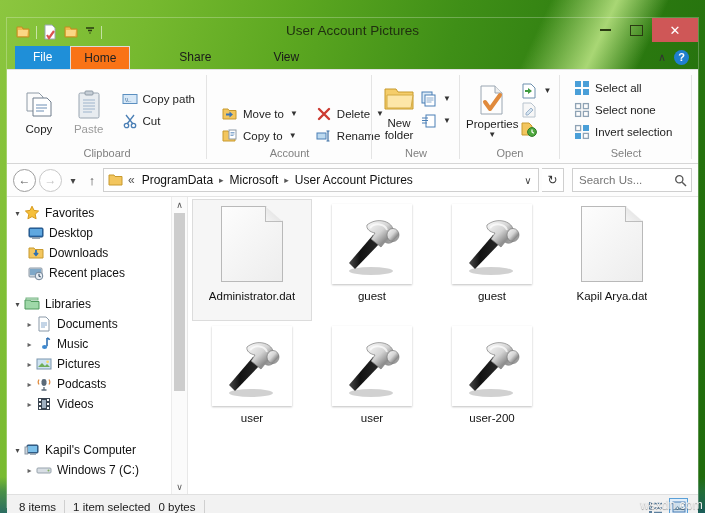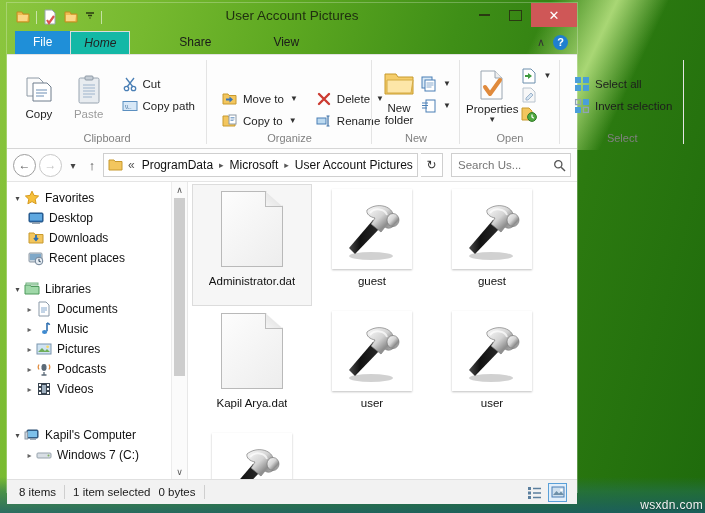--- a/index.html
+++ b/index.html
@@ -19,21 +19,21 @@
     background:linear-gradient(180deg, rgba(40,120,30,0) 0%, rgba(35,110,90,.55) 40%, rgba(25,90,110,.8) 100%);
   }
   .glow{
     position:absolute;top:0;left:440px;width:300px;height:150px;
     background:linear-gradient(115deg, rgba(255,255,255,0) 30%, rgba(210,245,150,.75) 48%, rgba(255,255,255,0) 62%);
     pointer-events:none;
   }
 
   
   .window{
-    position:absolute;left:6px;top:2px;width:572px;height:491px;
+    position:absolute;left:6px;top:17px;width:693px;height:491px;
     border:1px solid rgba(255,255,255,.25);
     box-sizing:border-box;
   }
   .titlebar{
     position:relative;height:28px;
     background:transparent;
   }
   .qat{position:absolute;left:8px;top:4px;display:flex;align-items:center;gap:5px;height:20px;}
   .qat .sep{width:1px;height:13px;background:rgba(255,255,255,.55);}
   .qat .ico{width:16px;height:16px;position:relative;cursor:pointer;}
@@ -52,21 +52,21 @@
   
   .tabbar{
     position:relative;height:23px;background:transparent;
     display:flex;align-items:flex-end;padding-left:8px;
   }
   .tab{
     height:23px;line-height:23px;padding:0 13px;font-size:12px;color:#222;cursor:pointer;
     box-sizing:border-box;
   }
   .tab.file{background:#1f8fd8;color:#fff;padding:0 18px;}
-  .tab.active{background:#14b8a6;border:1px solid #dcdcdc;border-bottom:none;font-style:italic;}
+  .tab.active{background:#f97316;border:1px solid #dcdcdc;border-bottom:none;}
   .tab.idle{color:#1a1a1a;margin-left:36px;}
   .tab-right{margin-left:auto;display:flex;align-items:center;gap:8px;padding-right:9px;height:23px;}
   .chev-up{font-size:11px;color:#333;cursor:pointer;}
   .help{
     width:15px;height:15px;border-radius:50%;background:#1f7fd0;color:#fff;
     font-size:11px;line-height:15px;text-align:center;font-weight:bold;cursor:pointer;
   }
 
   
   .ribbon{
@@ -289,35 +289,35 @@
                   <path d="M10 11h12M10 14h12M10 17h12M10 20h12M10 23h9"></path>
                 </g>
             </svg>
           </span>
           <span class="lbl">Paste</span>
         </div>
         <div class="col">
           <div class="mi">
             <span class="i i16">
               <svg width="16" height="16" viewBox="0 0 16 16">
+                  <rect x="1" y="3.5" width="14" height="9" fill="#d7e8f7" stroke="#5b8fc0"></rect>
+                  <text x="3" y="10.5" font-size="6" fill="#2a5d8f" font-family="Liberation Sans">\\..</text>
+                </svg>
+            </span>
+            <span>Copy path</span>
+          </div>
+          <div class="mi">
+            <span class="i i16">
+              <svg width="16" height="16" viewBox="0 0 16 16">
                   <path d="M4 2l7 9M12 2L5 11" stroke="#4a7fb5" stroke-width="1.3" fill="none"></path>
                   <circle cx="4.5" cy="12.5" r="2.2" fill="none" stroke="#4a7fb5" stroke-width="1.3"></circle>
                   <circle cx="11.5" cy="12.5" r="2.2" fill="none" stroke="#4a7fb5" stroke-width="1.3"></circle>
                 </svg>
             </span>
             <span>Cut</span>
-          </div>
-          <div class="mi">
-            <span class="i i16">
-              <svg width="16" height="16" viewBox="0 0 16 16">
-                  <rect x="1" y="3.5" width="14" height="9" fill="#d7e8f7" stroke="#5b8fc0"></rect>
-                  <text x="3" y="10.5" font-size="6" fill="#2a5d8f" font-family="Liberation Sans">\\..</text>
-                </svg>
-            </span>
-            <span>Copy path</span>
           </div>
         </div>
       </div>
       <div class="glabel">Clipboard</div>
     </div>
 
     <div class="rgroup" style="width:165px;">
       <div class="gbody" style="align-items:flex-end;padding-top:12px;">
         <div class="col">
           <div class="mi">
@@ -358,21 +358,21 @@
             <span class="i i16">
               <svg width="16" height="16" viewBox="0 0 16 16">
                   <rect x="1" y="5" width="9" height="6" fill="#bcd9ef" stroke="#4a7fb5"></rect>
                   <path d="M12 3v10M10.5 3h3M10.5 13h3" stroke="#3b6fa5" stroke-width="1.2"></path>
                 </svg>
             </span>
             <span>Rename</span>
           </div>
         </div>
       </div>
-      <div class="glabel">Organize</div>
+      <div class="glabel">Account</div>
     </div>
 
     <div class="rgroup" style="width:88px;">
       <div class="gbody" style="padding-left:9px;">
         <div class="big" style="width:42px;">
           <span class="i i32">
             <svg width="32" height="32" viewBox="0 0 32 32">
                 <path d="M2 6h11l2 3h15v17H2z" fill="#f5cd6a" stroke="#c79a2d"></path>
                 <path d="M4 12h26l-2 13H4z" fill="#fde6a8" stroke="#d4ab45"></path>
               </svg>
@@ -458,20 +458,33 @@
           <div class="mi">
             <span class="i i16">
               <svg width="16" height="16" viewBox="0 0 16 16">
                   <rect x="1" y="1" width="6" height="6" fill="#4a9fd8"></rect>
                   <rect x="9" y="1" width="6" height="6" fill="#4a9fd8"></rect>
                   <rect x="1" y="9" width="6" height="6" fill="#4a9fd8"></rect>
                   <rect x="9" y="9" width="6" height="6" fill="#4a9fd8"></rect>
                 </svg>
             </span>
             <span>Select all</span>
+          </div>
+          <div class="mi">
+            <span class="i i16">
+              <svg width="16" height="16" viewBox="0 0 16 16">
+                  <g fill="none" stroke="#8fa3b5" stroke-width="1.3">
+                    <rect x="1.6" y="1.6" width="5" height="5"></rect>
+                    <rect x="9.4" y="1.6" width="5" height="5"></rect>
+                    <rect x="1.6" y="9.4" width="5" height="5"></rect>
+                    <rect x="9.4" y="9.4" width="5" height="5"></rect>
+                  </g>
+                </svg>
+            </span>
+            <span>Select none</span>
           </div>
           <div class="mi">
             <span class="i i16">
               <svg width="16" height="16" viewBox="0 0 16 16">
                   <rect x="9" y="1" width="6" height="6" fill="#4a9fd8"></rect>
                   <rect x="1" y="9" width="6" height="6" fill="#4a9fd8"></rect>
                   <g fill="none" stroke="#8fa3b5" stroke-width="1.3">
                     <rect x="1.6" y="1.6" width="5" height="5"></rect>
                     <rect x="9.4" y="9.4" width="5" height="5"></rect>
                   </g>

